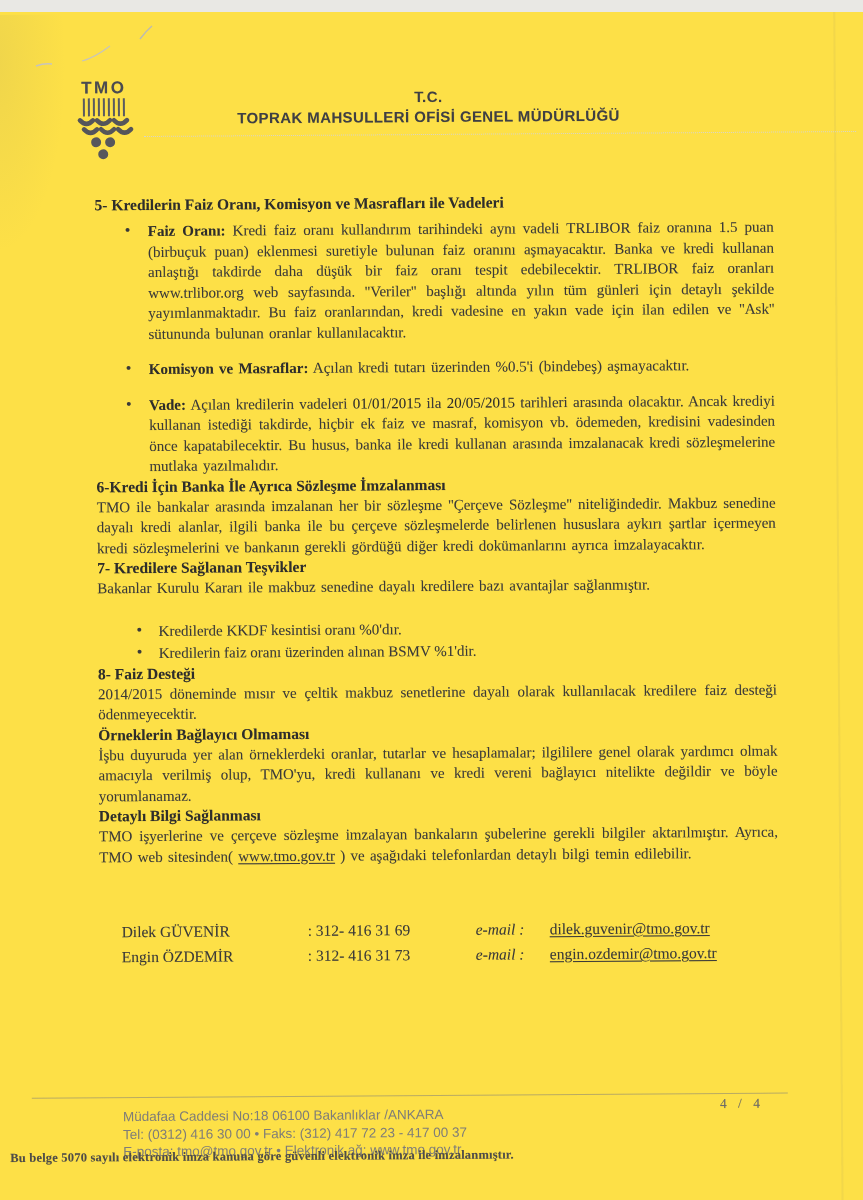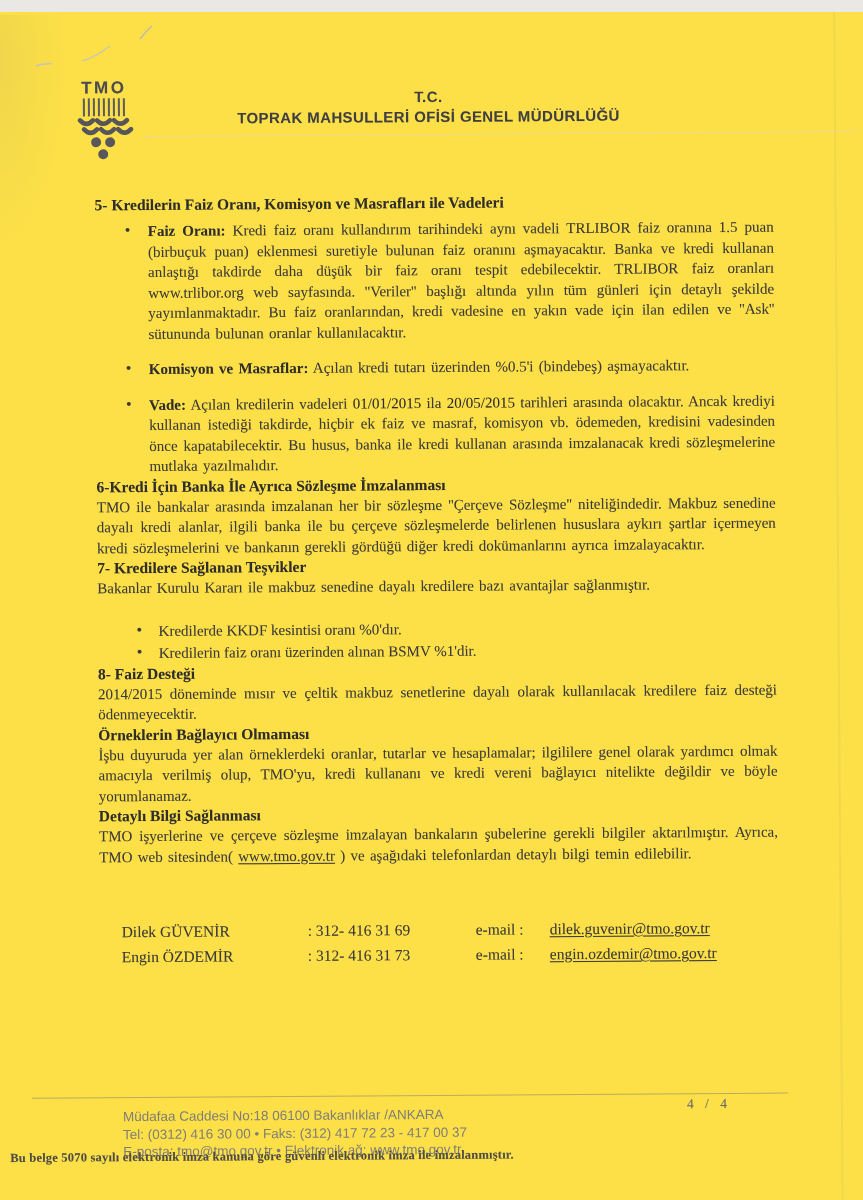--- a/index.html
+++ b/index.html
@@ -42,26 +42,26 @@
   .lead{font-weight:bold;color:#2e2d2b;}
   .bd{font-weight:normal;color:#2e2d2b;}
   .gap-s{margin-top:10px;} .gap-m{margin-top:16px;} .gap-l{margin-top:22px;}
   a.doc-link{color:inherit;text-decoration:underline;text-underline-offset:2px;}
 
   
   .contacts{margin-top:52px;margin-left:22px;font-size:15.5px;line-height:25px;}
   .c-row{display:flex;}
   .c-name{width:186px;}
   .c-phone{width:168px;}
-  .c-mail-label{width:74px;}
+  .c-mail-label{width:74px;font-style:italic;}
 
   
   .footer-rule{position:absolute;left:28px;top:1083px;width:756px;
     border-top:1px solid rgba(130,128,122,0.55);height:0;}
-  .page-num{position:absolute;left:683px;top:1086px;width:80px;
+  .page-num{position:absolute;left:716px;top:1086px;width:80px;
     font-size:13.5px;color:#6d6c68;letter-spacing:4px;}
   .f-addr{position:absolute;left:119px;top:1094px;width:560px;
     font-family:"Liberation Sans","DejaVu Sans",sans-serif;
     font-size:13.5px;line-height:17.5px;color:#7f7d78;text-shadow:none;}
   .f-note{position:absolute;left:6px;top:1136px;width:820px;
     font-size:12.5px;font-weight:bold;color:#4e4c48;
     letter-spacing:0.2px;}
   .pen-marks{position:absolute;left:14px;top:6px;}
 </style>
 </head>

